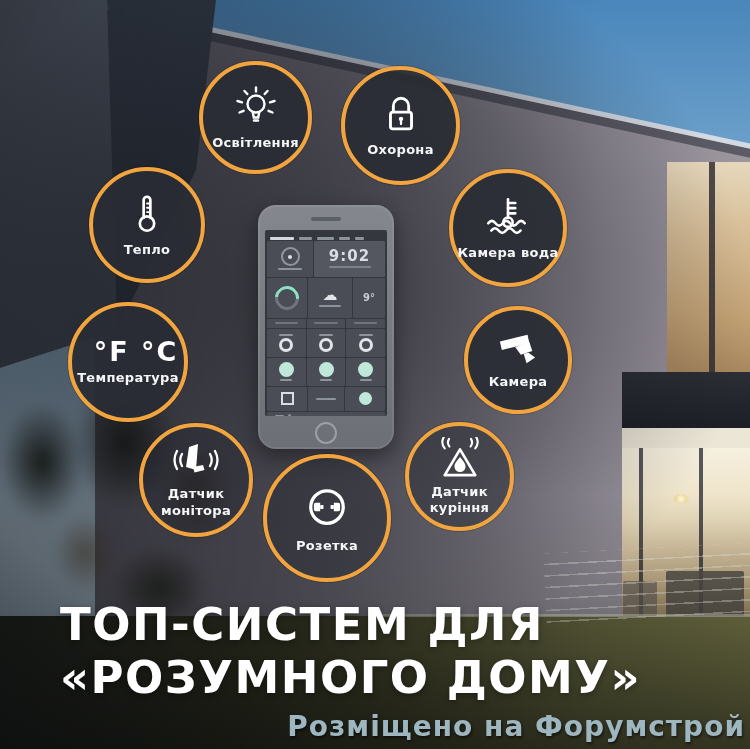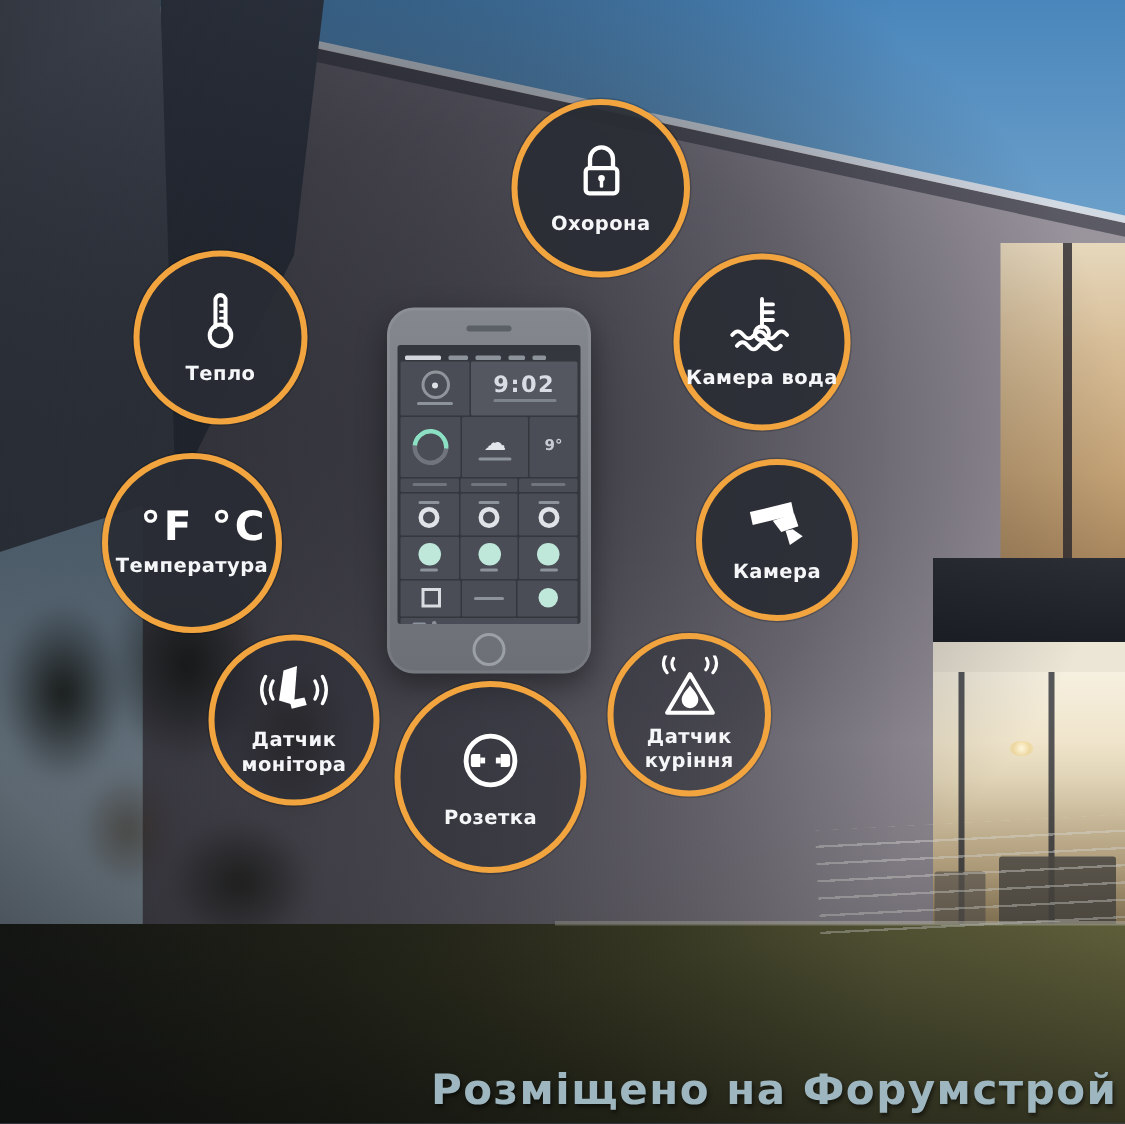--- a/index.html
+++ b/index.html
@@ -237,20 +237,37 @@
       <div class="srow" style="height:8px">
         <div class="cell" style="flex:1;flex-direction:row;gap:4px;justify-content:flex-start;padding-left:8px">
           <span class="bar" style="width:9px;height:2px"></span>
           <span style="width:3px;height:3px;background:#8b9097;border-radius:50%"></span>
         </div>
       </div>
     </div>
     <div class="abs home-btn"></div>
   </div>
 
+  <div class="feature solid" style="left:199px;top:61px;width:113px;height:113px">
+    <svg width="48" height="46" viewBox="0 0 48 46">
+      <g fill="none" stroke="#fff" stroke-width="2.4" stroke-linecap="round">
+        <circle cx="24" cy="20" r="8.5"></circle>
+        <path d="M20.8 28.5 L21.8 33.5 L26.2 33.5 L27.2 28.5"></path>
+        <path d="M22 36.5 H26"></path>
+        <path d="M24 3.5 V7.5"></path>
+          <path d="M12.5 7 L15.3 10"></path>
+          <path d="M35.5 7 L32.7 10"></path>
+        <path d="M5.5 17 L10 18.3"></path>
+          <path d="M42.5 17 L38 18.3"></path>
+        <path d="M7.5 28.5 L11.5 26.8"></path>
+          <path d="M40.5 28.5 L36.5 26.8"></path>
+      </g>
+    </svg>
+    <div class="label">Освітлення</div>
+  </div>
 
   <div class="feature solid" style="left:89px;top:167px;width:116px;height:116px">
     <svg width="46" height="46" viewBox="0 0 48 48">
       <g fill="none" stroke="#fff" stroke-width="2.8" stroke-linecap="round">
         <path d="M20.5 28 V9.5 a3.5 3.5 0 0 1 7 0 V28"></path>
         <circle cx="24" cy="34" r="7.5"></circle>
         <path d="M24 13 h3.2 M24 17.5 h3.2 M24 22 h3.2" stroke-width="2"></path>
       </g>
     </svg>
     <div class="label">Тепло</div>
@@ -335,15 +352,19 @@
       <g fill="#fff">
         <path d="M13.5 20 h4.2 v8 h-4.2 a1.6 1.6 0 0 1 -1.6 -1.6 v-4.8 a1.6 1.6 0 0 1 1.6 -1.6 Z"></path>
         <rect x="17.7" y="22.2" width="3" height="3.6"></rect>
         <path d="M34.5 20 h-4.2 v8 h4.2 a1.6 1.6 0 0 0 1.6 -1.6 v-4.8 a1.6 1.6 0 0 0 -1.6 -1.6 Z"></path>
         <rect x="27.3" y="22.2" width="3" height="3.6"></rect>
       </g>
     </svg>
     <div class="label">Розетка</div>
   </div>
 
+  <div class="abs title">
+    <div>ТОП-СИСТЕМ ДЛЯ</div>
+    <div>«РОЗУМНОГО ДОМУ»</div>
+  </div>
   <div class="abs watermark">Розміщено на Форумстрой</div>
 
 </div>
 
 </body></html>

